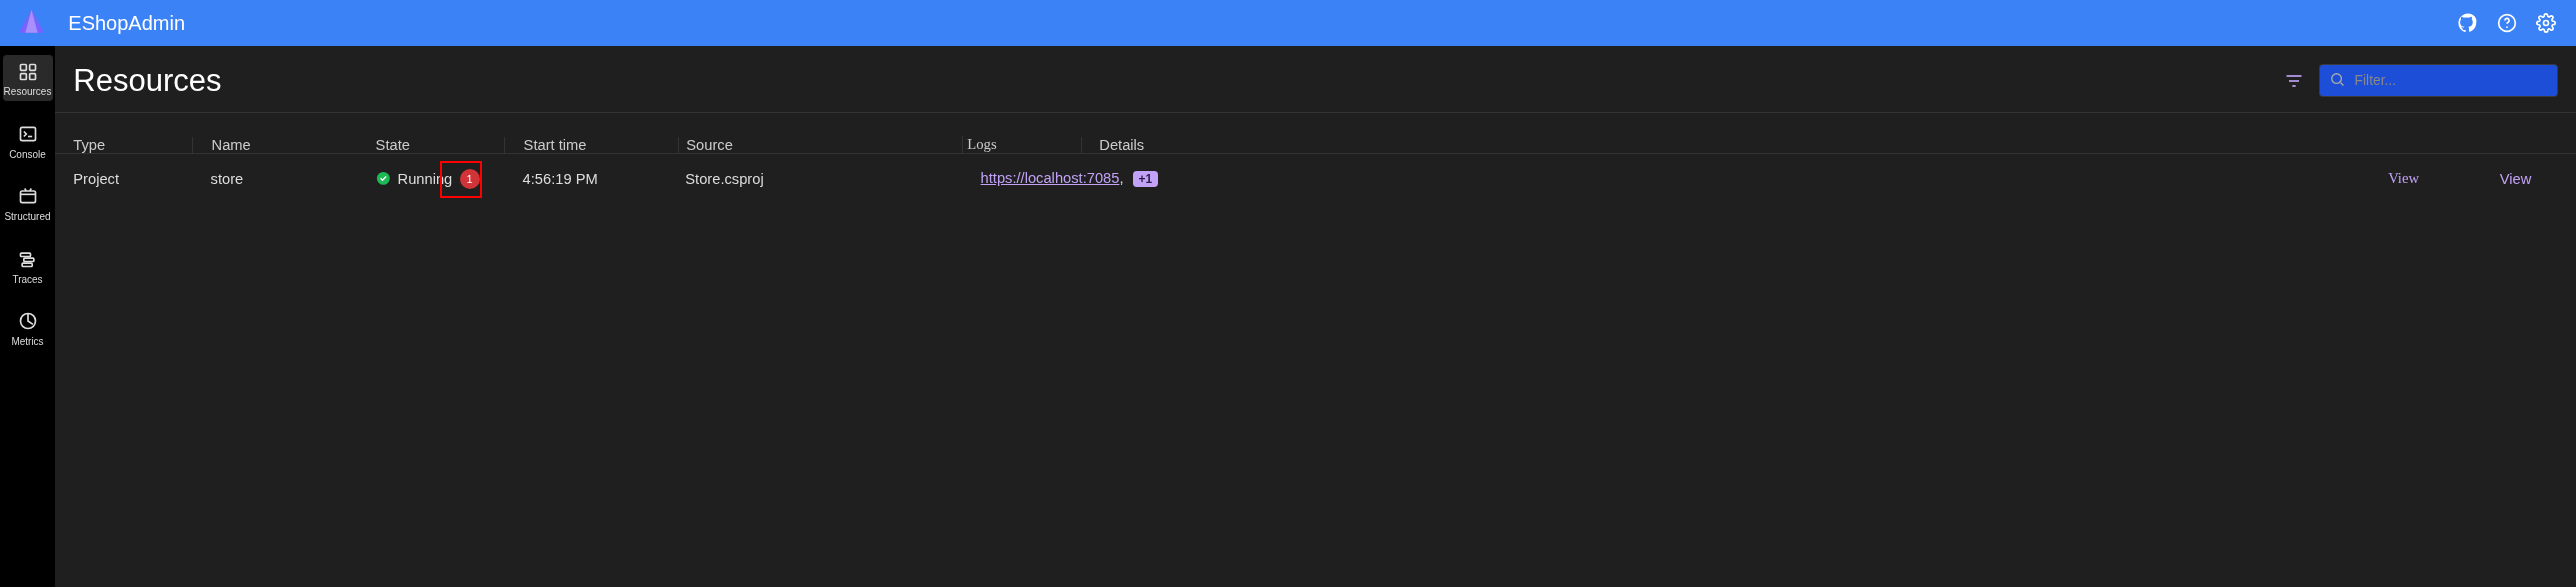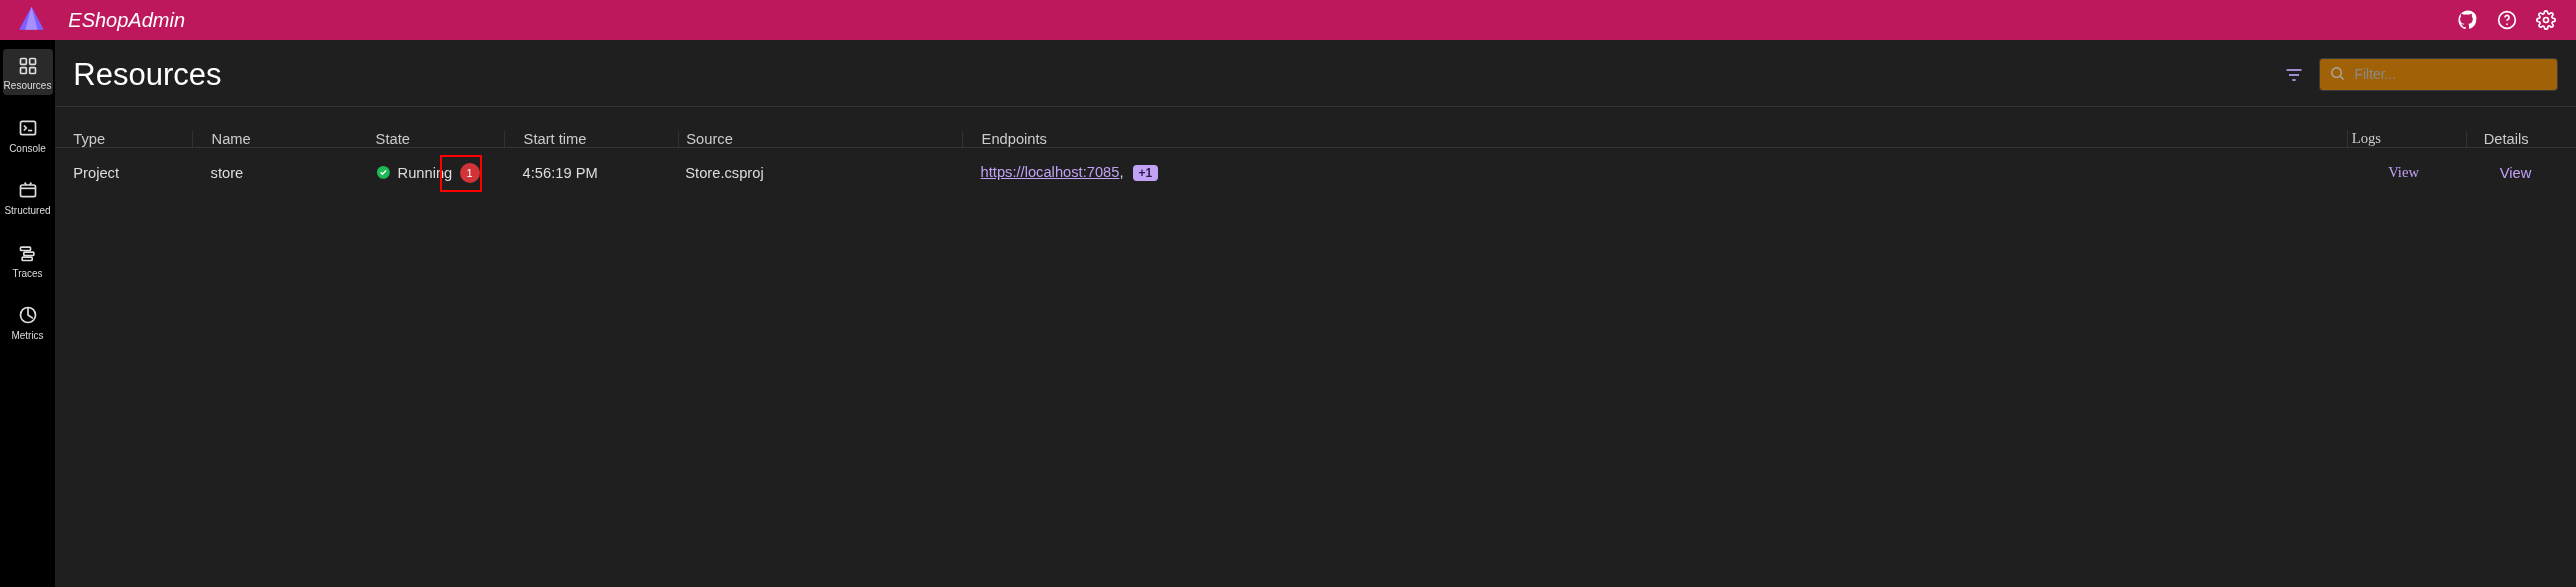--- a/index.html
+++ b/index.html
@@ -1,37 +1,37 @@
 <!DOCTYPE html>
 <html style="font-size:14.7px"><head>
 <meta charset="utf-8">
 <style>
   * { box-sizing: border-box; margin: 0; padding: 0; }
   html, body { width: 2576px; height: 587px; background: #1a1a1a; color: #e0e0e0; font-family: "Segoe UI", Arial, sans-serif; overflow: hidden; }
   .wrap { display: flex; flex-direction: column; width: 100%; height: 100%; }
-  .topbar { display: flex; align-items: center; height: 40px; background: #be185d; padding: 0 18.3px 0 13px; font-style: italic; }
+  .topbar { display: flex; align-items: center; height: 46px; background: #3b82f6; padding: 0 18.3px 0 13px; }
   .logo-box { display:flex; align-items:center; justify-content:center; width: 37px; height: 37px; }
   .app-title { font-size: 20px; font-weight: 400; color: #fff; margin-left: 18.3px; flex: 0 0 auto; }
   .topbar-spacer { flex: 1 1 auto; }
   .topbar-actions { display: flex; align-items: center; gap: 14.7px; }
   .icon-btn { width: 24px; height: 24px; display:flex; align-items:center; justify-content:center; color:#fff; cursor:pointer; }
   .icon-btn svg { width: 20px; height: 20px; }
   .body { display: flex; flex: 1 1 auto; min-height: 0; }
   .sidebar { width: 55px; background: #000; display:flex; flex-direction:column; align-items:center; padding-top: 9.2px; gap: 16.5px; }
   .side-item { display:flex; flex-direction:column; align-items:center; justify-content:center; width: 50px; padding: 5.5px 0 3.7px; cursor:pointer; color:#ddd; }
   .side-item.active { background:#2a2a2a; border-radius:3.7px; }
   .side-item .side-glyph { width:22px; height:22px; display:flex; align-items:center; justify-content:center; }
   .side-item .side-glyph svg { width: 20px; height: 20px; }
   .side-item .side-label { font-size: 10px; margin-top: 3.7px; font-weight: 400; color:#ddd; }
   .main { flex:1 1 auto; background:#1f1f1f; display:flex; flex-direction:column; }
   .page-header { display:flex; align-items:center; padding: 16.5px 18.3px 13px 18.3px; }
   .page-title { font-size: 31px; font-weight: 400; color:#fff; }
   .page-header-spacer { flex:1 1 auto; }
   .filter-icon { width:20px; height:20px; color:#c2a2f6; margin-right: 14.7px; cursor:pointer; }
-  .search-box { display:flex; align-items:center; background:#a16207; border:0.9px solid #3a3a3a; border-radius:3.7px; width: 239px; height: 33px; padding: 0 9.2px; gap:9.2px; }
+  .search-box { display:flex; align-items:center; background:#1d4ed8; border:0.9px solid #3a3a3a; border-radius:3.7px; width: 239px; height: 33px; padding: 0 9.2px; gap:9.2px; }
   .search-box svg { width:16.5px; height:16.5px; color:#aaa; flex:none; }
   .search-box input { flex:1; background:transparent; border:none; outline:none; color:#ddd; font-size:13.8px; }
   .search-box input::placeholder { color:#8a8a8a; }
   .table-header { display:flex; align-items:flex-end; height: 42px; padding: 0 18.3px; border-bottom: 0.9px solid #333; border-top: 0.9px solid #333; font-size: 14.7px; color:#ccc; }
   .table-row { display:flex; align-items:center; height: 50px; padding: 0 18.3px; font-size: 14.7px; color:#ddd; }
   .col { padding-right: 9.2px; }
   .col-type      { width: 119px; }
   .col-name      { width: 165px; border-left:0.9px solid #333; padding-left:18.3px; }
   .col-state     { width: 147px; border-left:0.9px solid #333; padding-left:18.3px; }
   .col-start     { width: 174px; border-left:0.9px solid #333; padding-left:18.3px; }
@@ -161,21 +161,20 @@
           <input type="text" placeholder="Filter..." style="">
         </div>
       </div>
 
       <div class="table-header">
         <div class="col col-type">Type</div>
         <div class="col col-name">Name</div>
         <div class="col col-state">State</div>
         <div class="col col-start">Start time</div>
         <div class="col col-source">Source</div>
-        <div class="col col-endpoints">Endpoints</div>
         <div class="col col-logs">Logs</div>
         <div class="col col-details">Details</div>
       </div>
 
       <div class="table-row">
         <div class="col col-type">Project</div>
         <div class="col col-name">store</div>
         <div class="col col-state">
           <div class="state-cell">
             <span class="state-dot">

